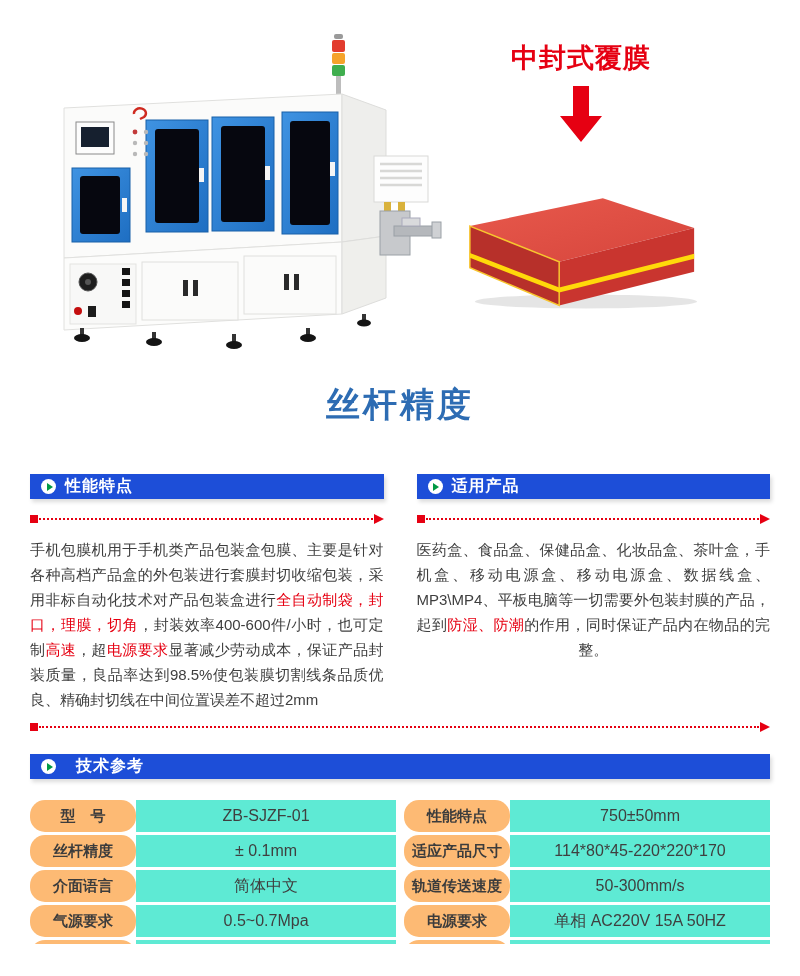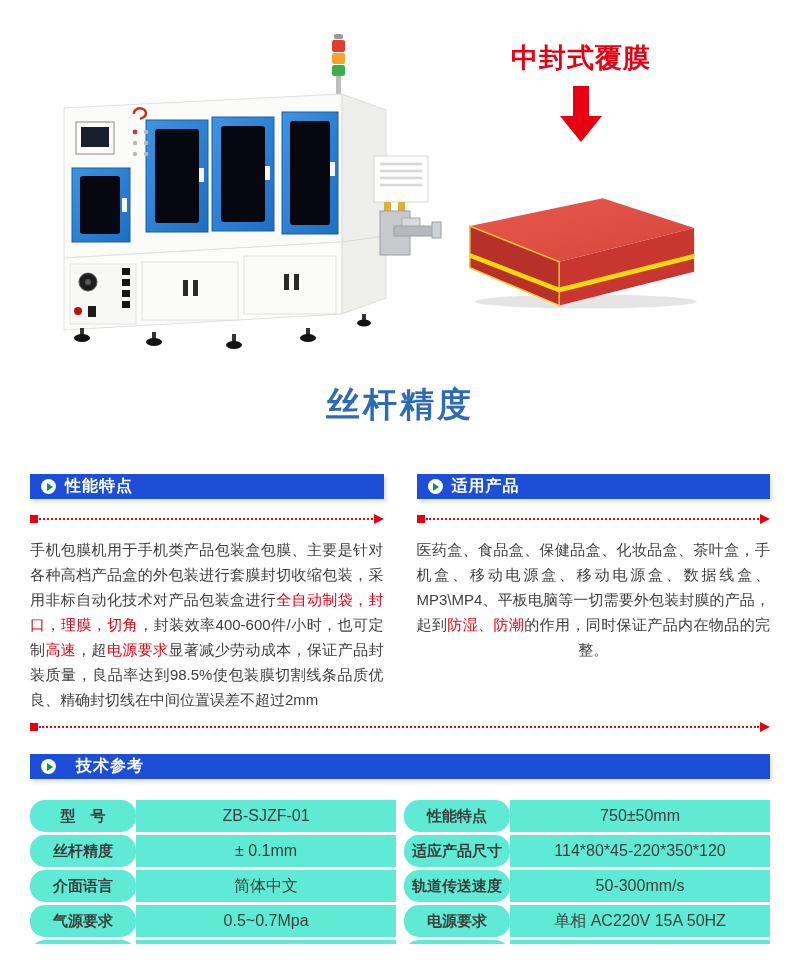--- a/index.html
+++ b/index.html
@@ -36,21 +36,21 @@
   .para { margin-top:13px; font-size:15px; line-height:25px; text-align:justify; color:#3e3e3e; }
   .para .hl { color:#e60012; }
   .para.centered-last { text-align:justify; text-align-last:center; }
   .full-rule { margin:10px 30px 0; }
   .full-bar { margin:22px 30px 0;gap:20px; }
 
   
   .tables { display:flex; gap:8px; margin:21px 30px 0; }
   .spec-table { flex:1; min-width:0; }
   .spec-row { display:flex; height:32px; margin-bottom:3px; }
-  .spec-label { width:29%; background:#5eead4; color:#3c3c3c; font-weight:bold; font-size:15px;
+  .spec-label { width:29%; background:#fdba74; color:#3c3c3c; font-weight:bold; font-size:15px;
                 display:flex; align-items:center; justify-content:center;border-radius:15px; }
   .spec-value { flex:1; background:#5eead4; color:#3f3f3f; font-size:16px;
                 display:flex; align-items:center; justify-content:center; }
 </style>
 </head>
 <body>
 
 <div class="page">
 
   <div class="hero">
@@ -228,21 +228,21 @@
           <div class="spec-value">L1930*W1320*H1800</div>
         </div>
       </div>
     <div class="spec-table">
         <div class="spec-row">
           <div class="spec-label">性能特点</div>
           <div class="spec-value">750±50mm</div>
         </div>
         <div class="spec-row">
           <div class="spec-label">适应产品尺寸</div>
-          <div class="spec-value">114*80*45-220*350*120</div>
+          <div class="spec-value">114*80*45-220*220*170</div>
         </div>
         <div class="spec-row">
           <div class="spec-label">轨道传送速度</div>
           <div class="spec-value">50-300mm/s</div>
         </div>
         <div class="spec-row">
           <div class="spec-label">电源要求</div>
           <div class="spec-value">单相 AC220V 15A 50HZ</div>
         </div>
         <div class="spec-row">

